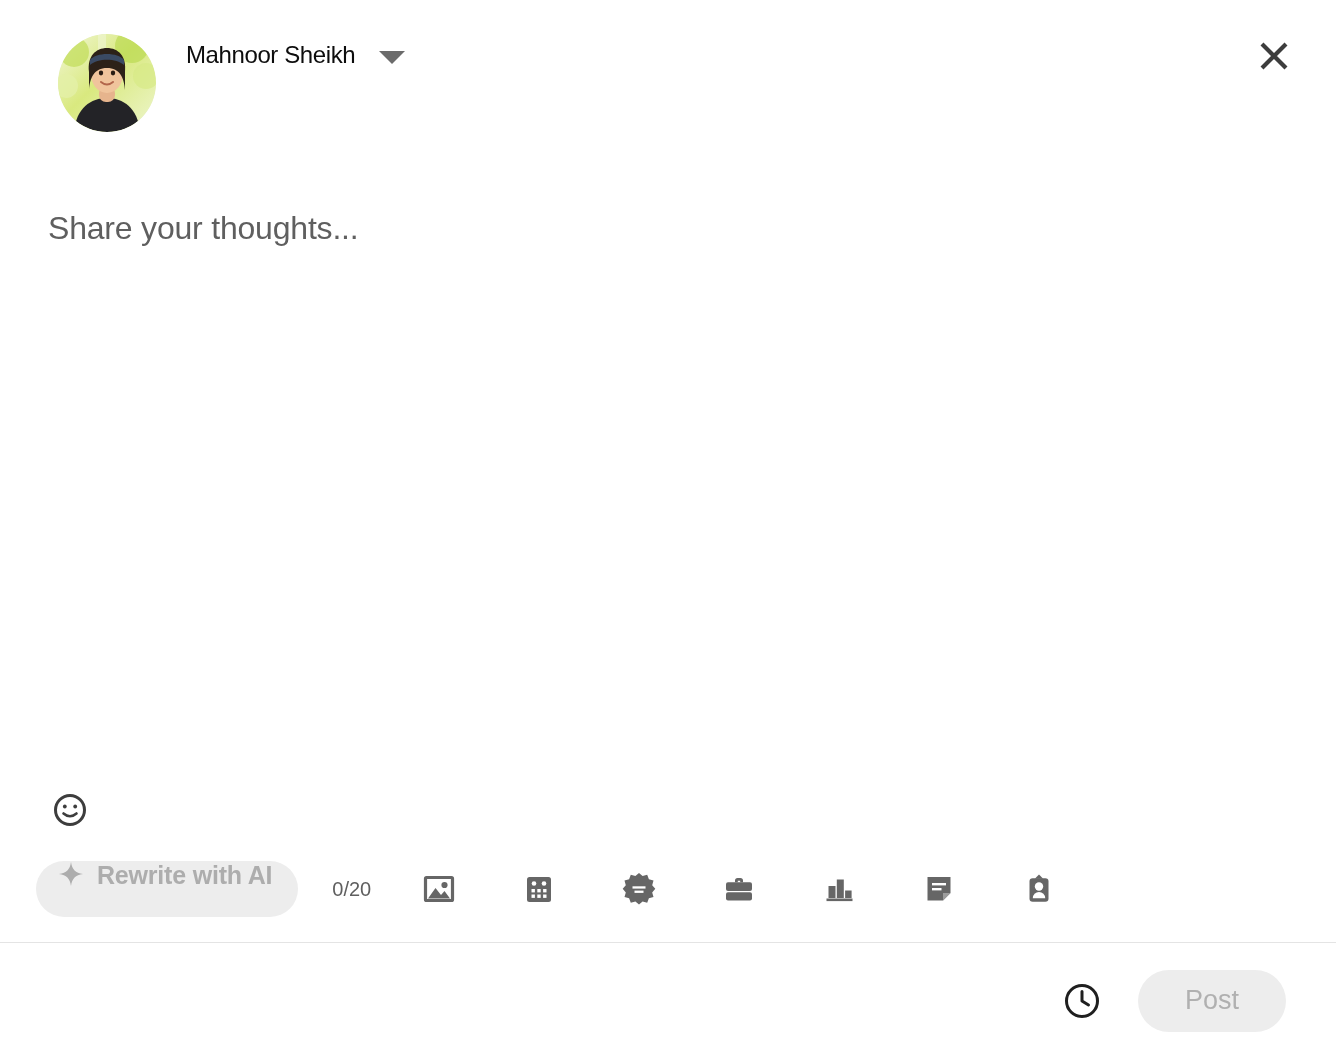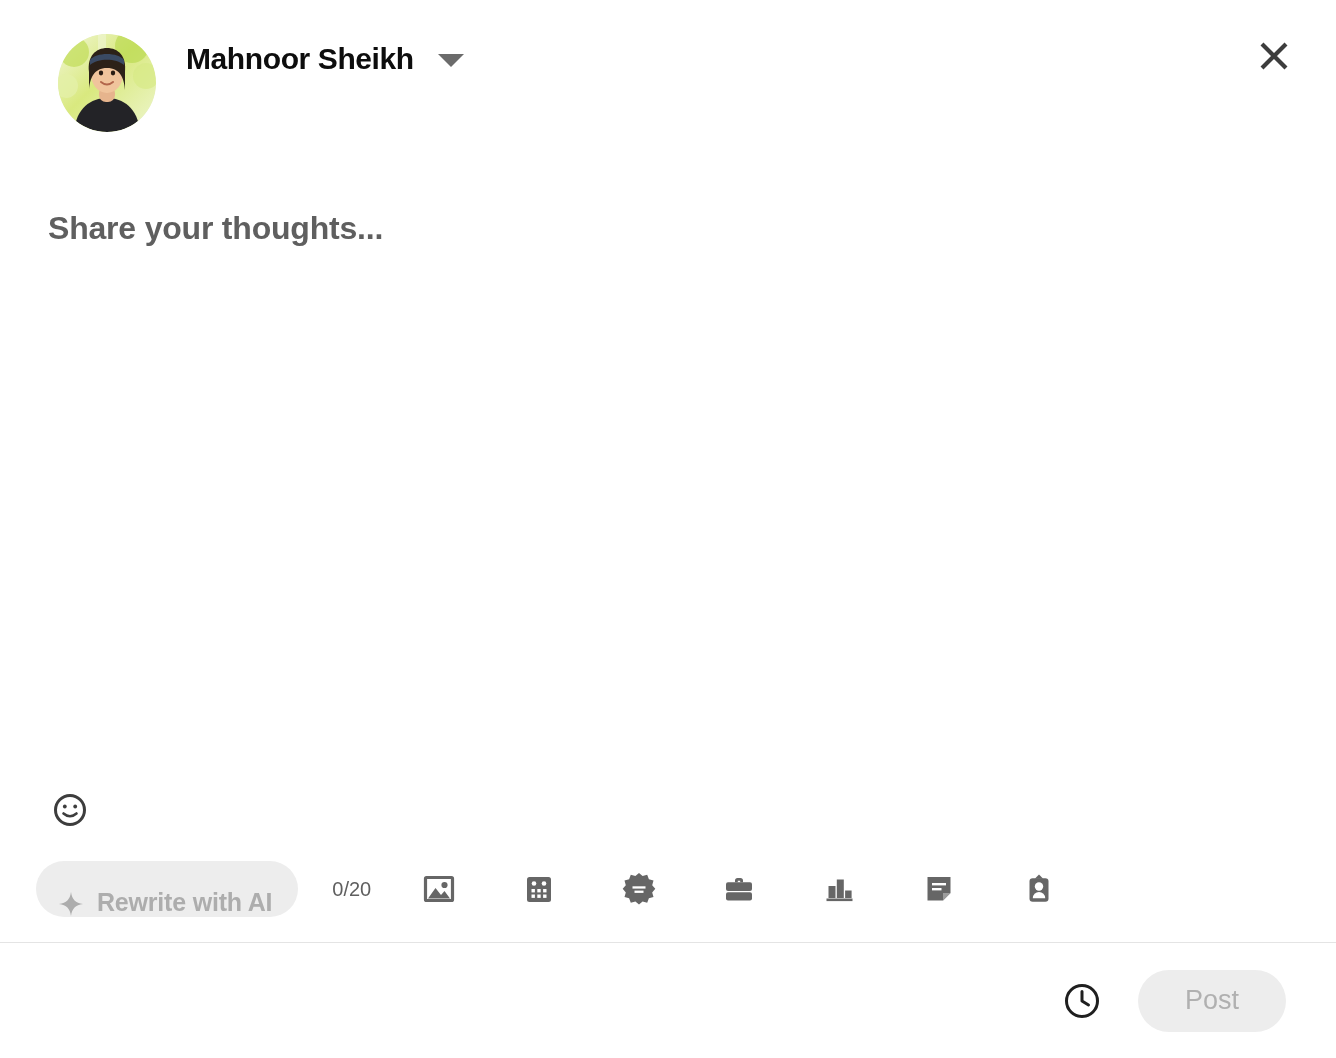--- a/index.html
+++ b/index.html
@@ -43,22 +43,22 @@
     margin-left: 30px;
     padding-top: 8px;
     display: flex;
     flex-direction: column;
   }
   .identity-row {
     display: flex;
     align-items: center;
   }
   .user-name {
-    font-size: 30px;
-    font-weight: bold;
+    font-size: 24px;
+    font-weight: normal;
     color: #0d0d0d;
     letter-spacing: -0.4px;
     line-height: 1.1;
   }
   .chevron-down {
     width: 0;
     height: 0;
     margin-left: 24px;
     margin-top: 4px;
     border-left: 13px solid transparent;
@@ -83,21 +83,20 @@
     justify-content: center;
     cursor: pointer;
   }
   .close-button svg { display:block; }
 
   
   .editor-area {
     flex: 1 1 auto;
     padding: 60px 50px 0 48px;
     position: relative;
-    font-weight: bold;
   }
   .placeholder {
     font-size: 32px;
     color: #5f5f5f;
     letter-spacing: -0.2px;
   }
 
   .emoji-row {
     position: absolute;
     left: 48px;
@@ -116,21 +115,21 @@
   
   .toolbar {
     flex: 0 0 auto;
     height: 106px;
     display: flex;
     align-items: center;
     padding: 0 48px 0 36px;
   }
   .ai-button {
     display: flex;
-    align-items: flex-end;
+    align-items: flex-start;
     gap: 13px;
     height: 56px;
     padding: 0 26px 0 22px;
     border-radius: 28px;
     background: #ededed;
     border: none;
     cursor: pointer;
   }
   .ai-button .label {
     font-size: 25px;

